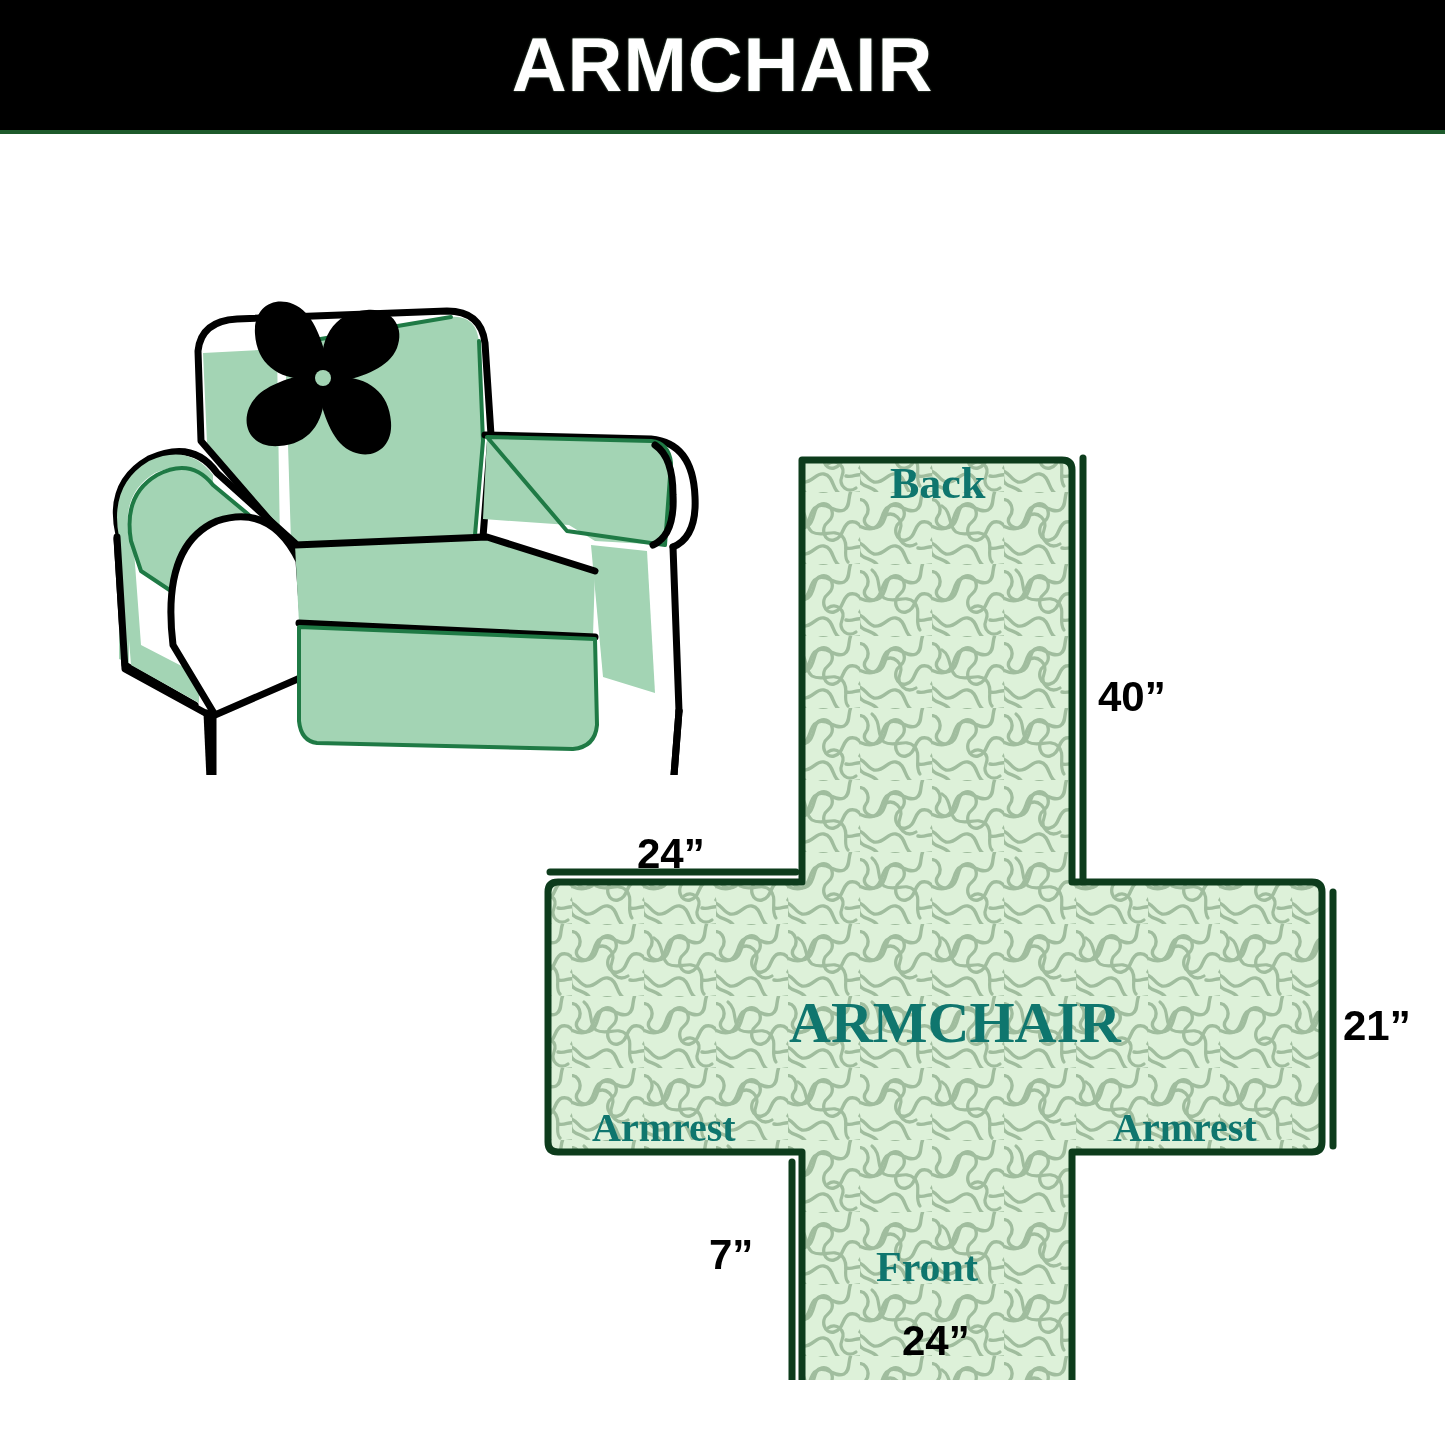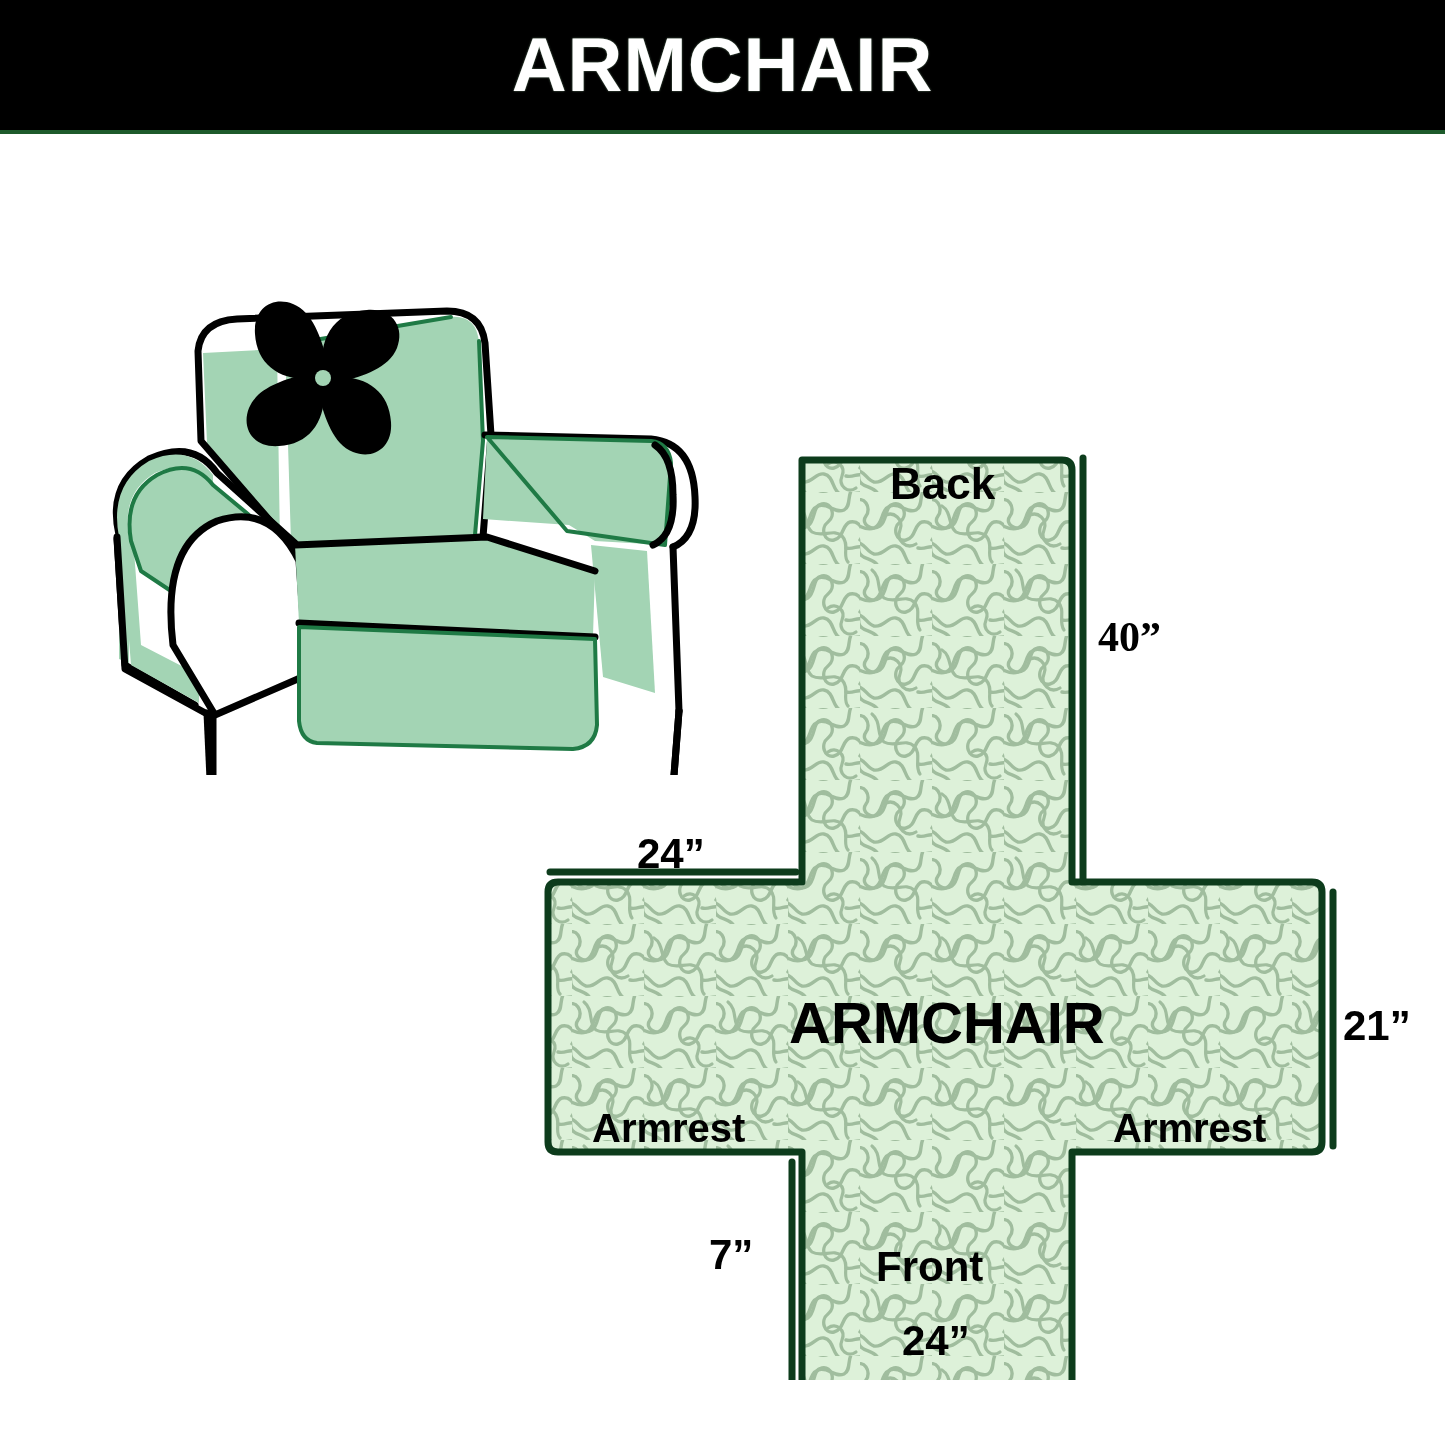--- a/index.html
+++ b/index.html
@@ -17,29 +17,29 @@
   
   #chair-illustration{position:absolute;left:95px;top:245px;width:620px;height:530px;}
   #chair-illustration svg{display:block;width:620px;height:530px;}
 
   
   #pattern-diagram{position:absolute;left:500px;top:420px;width:945px;height:960px;}
   #pattern-svg{display:block;width:945px;height:960px;}
 
   .dim-label{position:absolute;color:#000000;font-weight:700;font-size:42px;line-height:1;
              white-space:nowrap;}
-  .piece-label{position:absolute;color:#000000;font-weight:700;line-height:1;white-space:nowrap;}
+  .piece-label{position:absolute;color:#0f766e;font-weight:700;line-height:1;white-space:nowrap;font-family:Liberation Serif, serif;}
 
   #label-back{font-size:44px;left:890px;top:462px;}
   #label-armchair{font-size:58px;left:789px;top:994px;}
   #label-armrest-left{font-size:40px;left:592px;top:1108px;}
   #label-armrest-right{font-size:40px;left:1113px;top:1108px;}
   #label-front{font-size:42px;left:876px;top:1246px;}
 
-  #dim-40{left:1098px;top:616px;font-family:Liberation Serif, serif;}
+  #dim-40{left:1098px;top:676px;}
   #dim-24-top{left:637px;top:833px;}
   #dim-23{left:1343px;top:1005px;}
   #dim-13{left:709px;top:1234px;}
   #dim-24-bottom{left:902px;top:1320px;}
 </style>
 </head>
 <body>
 
 <div id="page">
 

